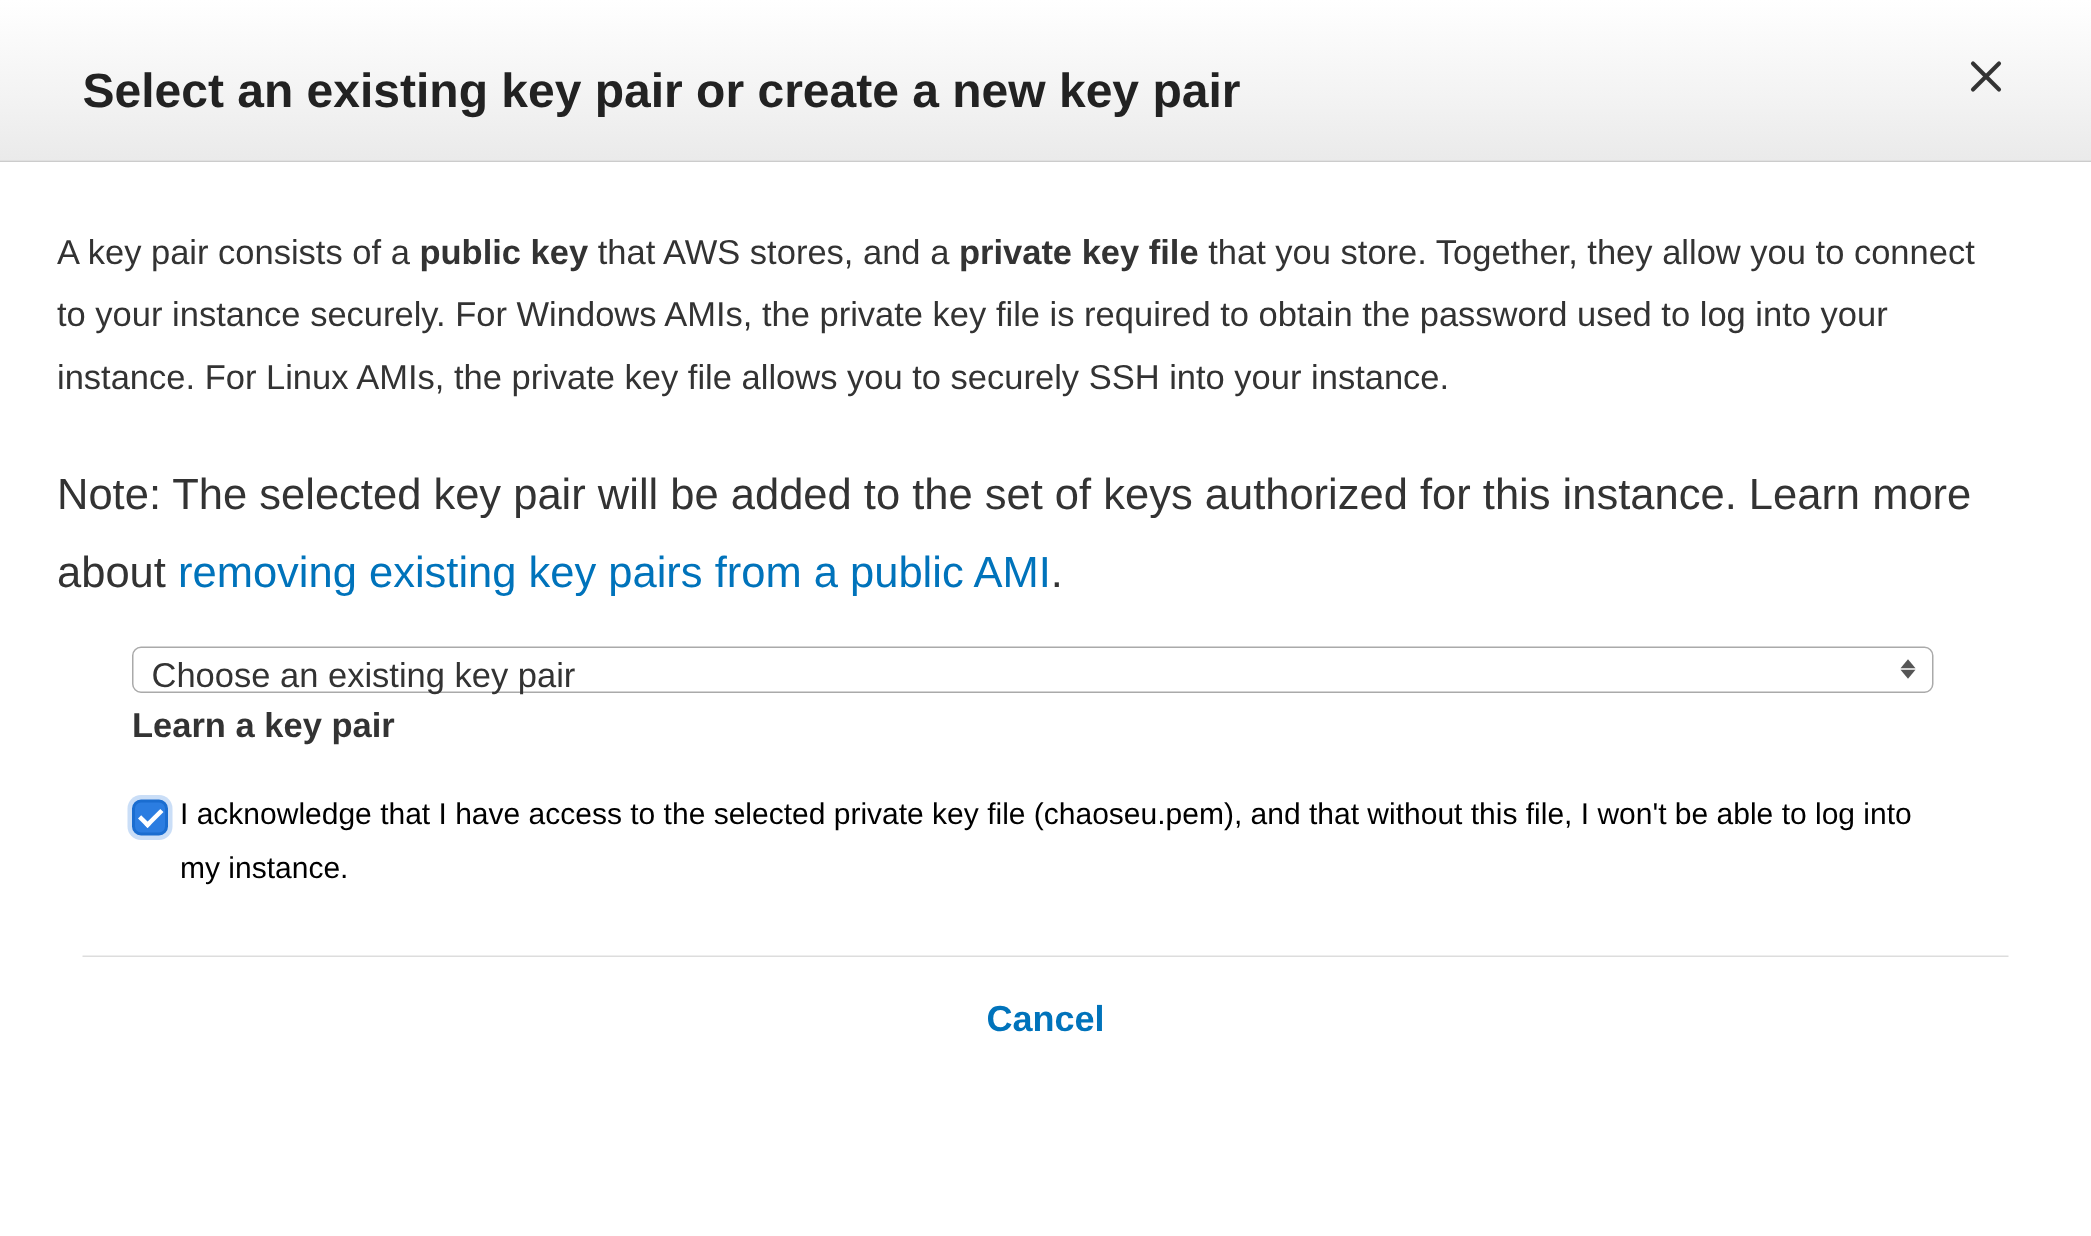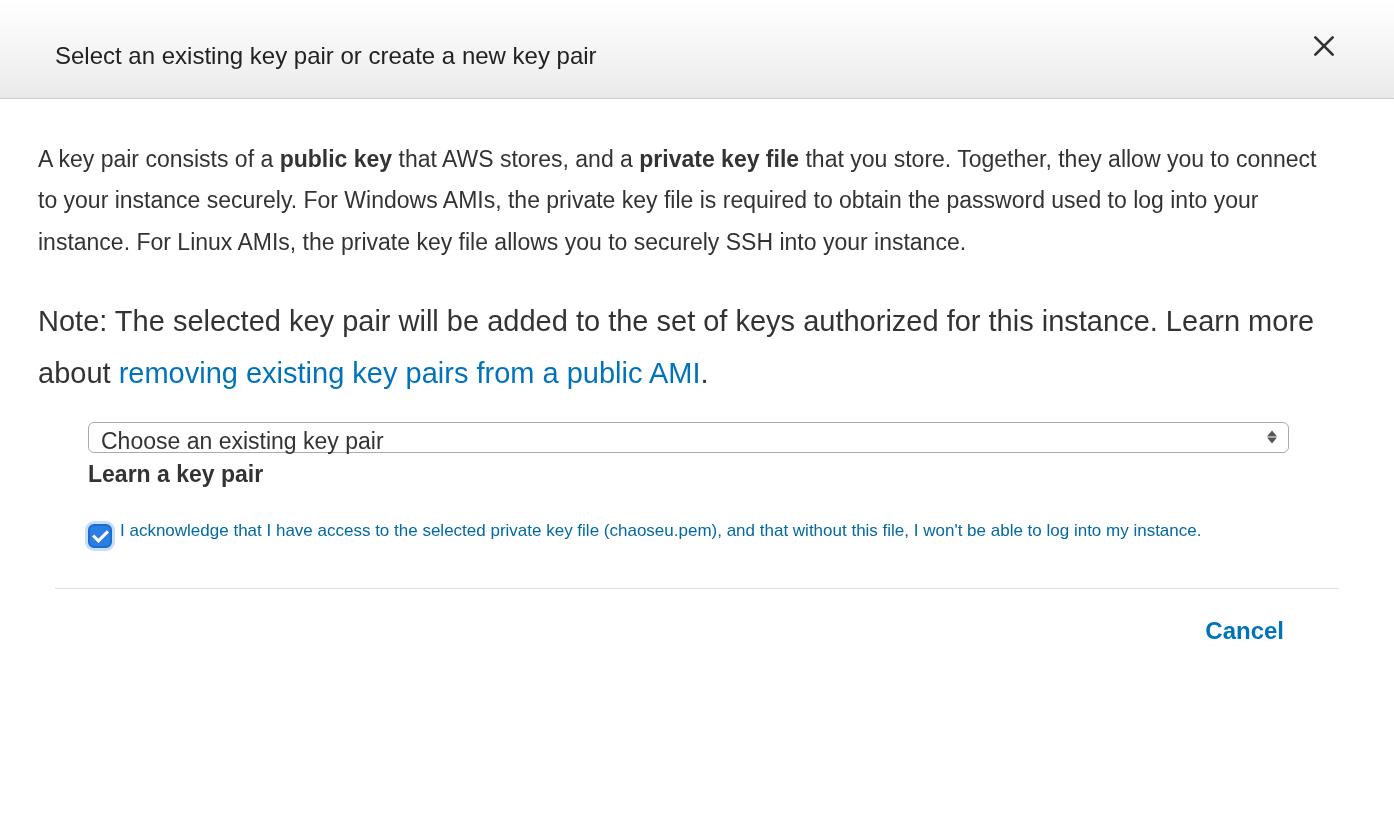--- a/index.html
+++ b/index.html
@@ -19,22 +19,22 @@
     }
     .dialog-header {
       display: flex;
       justify-content: space-between;
       align-items: center;
       padding: 22px 55px 28px 55px;
       background: linear-gradient(to bottom, #ffffff 0%, #f3f3f3 60%, #eaeaea 100%);
       border-bottom: 1px solid #ccc;
     }
     .dialog-title {
-      font-size: 24px;
-      font-weight: 400;
+      font-size: 32px;
+      font-weight: 700;
       color: #222;
       margin-top: 20px;
     }
     .close-icon {
       cursor: pointer;
       width: 30px;
       height: 30px;
       display: flex;
       align-items: center;
       justify-content: center;
@@ -146,32 +146,32 @@
       position: absolute;
       left: 6px;
       top: 1px;
       width: 6px;
       height: 12px;
       border: solid white;
       border-width: 0 3px 3px 0;
       transform: rotate(45deg);
     }
     .checkbox-label {
-      font-size: 17px;
-      color: #0369a1;
-      text-align: center;
+      font-size: 20px;
+      color: #000000;
     }
     .dialog-footer {
       border-top: 1px solid #ddd;
       padding: 28px 55px 28px 55px;
       display: flex;
       justify-content: flex-end;
       align-items: center;
       gap: 28px;
       margin: 0 55px;
+      flex-direction: column;
     }
     .cancel-link {
       color: #0073bb;
       font-size: 24px;
       font-weight: 700;
       cursor: pointer;
       text-decoration: none;
     }
     .primary-button {
       background: linear-gradient(to bottom, #2d8ce8, #1e6fc0);

